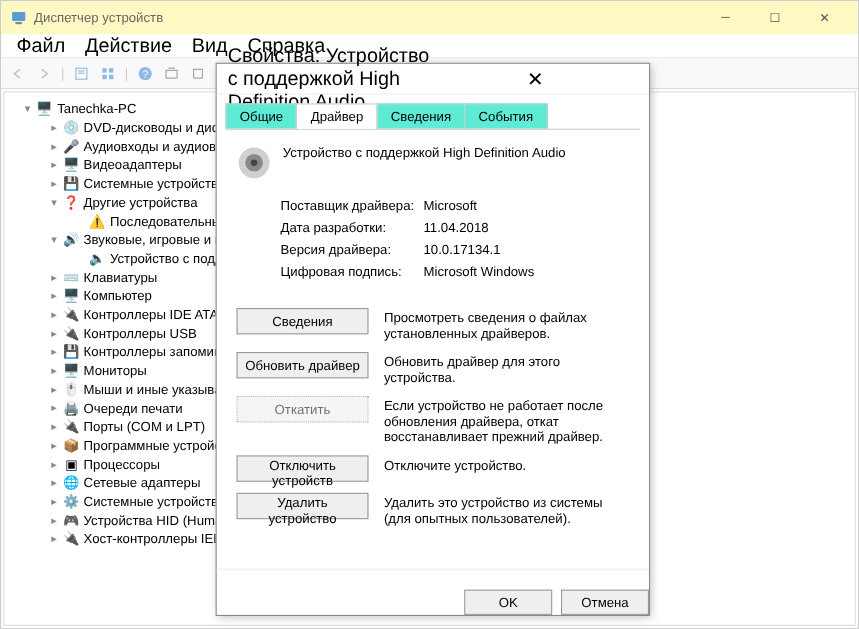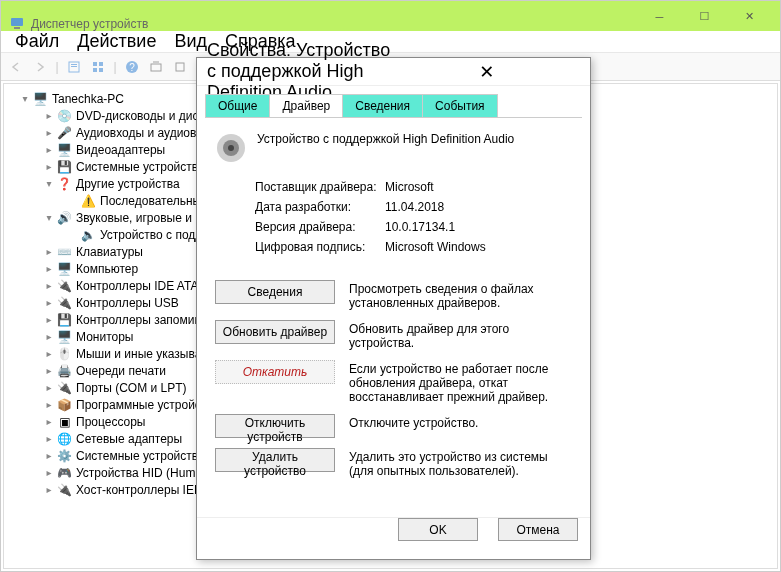--- a/index.html
+++ b/index.html
@@ -1,20 +1,20 @@
 <!DOCTYPE html>
 <html><head>
 <meta charset="utf-8">
 <style>
 * { box-sizing: border-box; font-family: 'Segoe UI', Tahoma, sans-serif; }
 body { margin: 0; width: 781px; height: 572px; background: #fff; position: relative; overflow: hidden; font-size: 12px; }
 
 
 .main-window { width: 100%; height: 100%; border: 1px solid #ccc; background: #fff; display: flex; flex-direction: column; }
-.titlebar { height: 30px; display: flex; align-items: flex-end; padding: 0 8px; background: #bef264; }
+.titlebar { height: 30px; display: flex; align-items: center; padding: 0 8px; background: #fef9c3; }
 .titlebar .icon { width: 16px; height: 16px; margin-right: 6px; }
 .titlebar .title { flex: 1; font-size: 12px; color: #666; }
 .titlebar .win-btns { display: flex; }
 .win-btn { width: 45px; height: 29px; display: flex; align-items: center; justify-content: center; color: #555; font-size: 11px; }
 
 .menubar { height: 22px; display: flex; align-items: center; padding: 0 6px; gap: 2px; border-bottom: 1px solid #e8e8e8; }
 .menubar span { padding: 2px 8px; font-size: 18px; }
 
 .toolbar { height: 28px; display: flex; align-items: center; padding: 0 4px; gap: 2px; border-bottom: 1px solid #ddd; background: #f9f9f9; }
 .tbtn { width: 22px; height: 22px; display: inline-flex; align-items: center; justify-content: center; border: 1px solid transparent; }
@@ -45,24 +45,24 @@
 .tab-body { flex: 1; border-top: 1px solid #ccc; margin: 0 8px; padding: 14px 10px; position: relative; }
 
 .dev-header { display: flex; align-items: flex-start; margin-bottom: 16px; }
 .dev-header .device-icon { width: 32px; height: 32px; margin-right: 10px; }
 .info-row { display: flex; margin: 6px 0 6px 40px; }
 .info-row .k { width: 130px; }
 .info-row .v { }
 
 .action-row { display: flex; align-items: flex-start; margin: 10px 0; }
 .action-row button { width: 120px; height: 24px; font-size: 12px; border: 1px solid #999; background: #efefef; margin-right: 14px; }
-.action-row button:disabled { color: #b91c1c; border: 1px dotted #bbb; background: #f5f5f5; font-style: italic; }
+.action-row button:disabled { color: #737373; border: 1px dotted #bbb; background: #f5f5f5; }
 .action-row .desc { flex: 1; font-size: 12px; padding-top: 2px; }
 
-.dlg-buttons { height: 42px; display: flex; justify-content: flex-end; align-items: flex-start; padding: 0 12px; gap: 20px; border-top: 1px solid #eee; }
+.dlg-buttons { height: 42px; display: flex; justify-content: flex-end; align-items: flex-end; padding: 0 0; gap: 8px; border-top: 1px solid #eee; }
 .dlg-buttons button { width: 80px; height: 23px; font-size: 12px; border: 1px solid #999; background: #efefef; }
 </style>
 </head>
 <body>
 
 <div class="main-window">
   <div class="titlebar">
     <span class="icon">
       <svg width="16" height="16" viewBox="0 0 16 16">
           <rect x="2" y="3" width="12" height="8" fill="#5b9bd5" rx="1"></rect>

